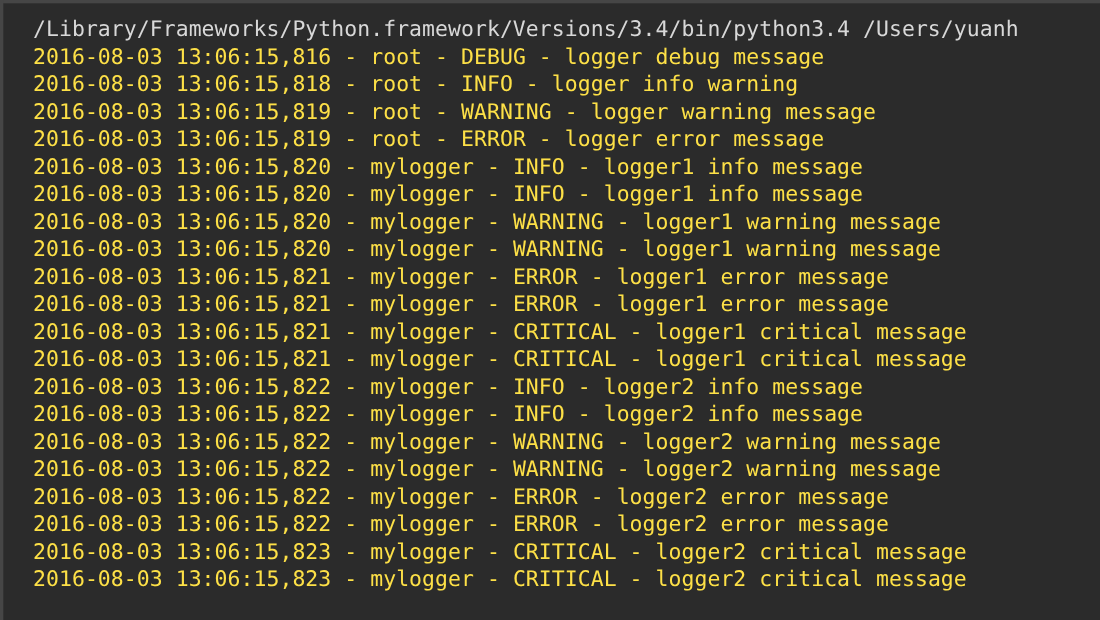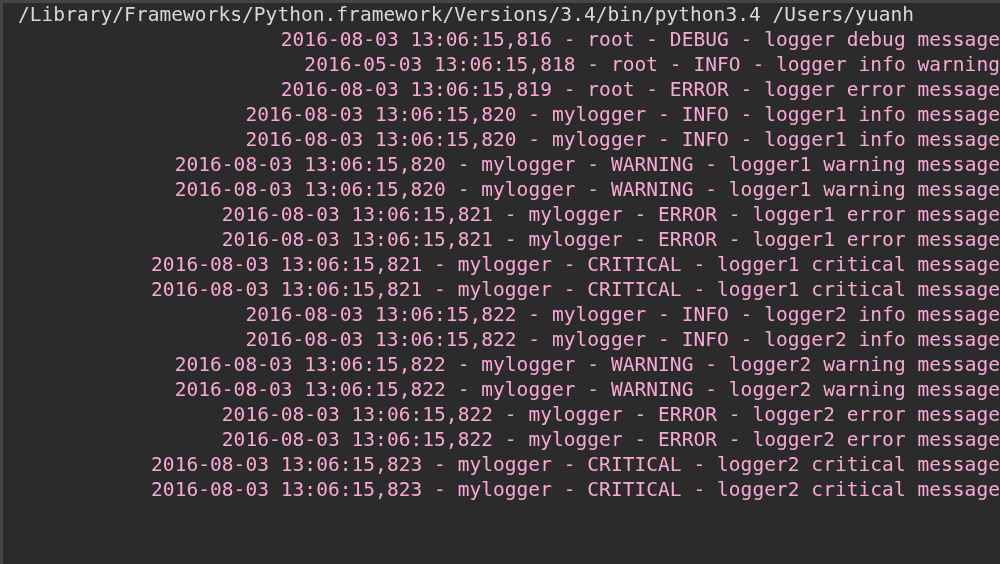--- a/index.html
+++ b/index.html
@@ -43,21 +43,21 @@
     background: #464646;
     pointer-events: none;
   }
 
   #console {
     position: absolute;
     top: 3px;
     left: 3px;
     width: 997px;
     height: 561px;
-    padding: 0;
+    padding: 12px;
     box-sizing: border-box;
     overflow: hidden;
   }
 
   .line {
     height: 25px;
     line-height: 25px;
     font-size: 19.5px;
     letter-spacing: 0.05px;
     white-space: pre;
@@ -66,22 +66,21 @@
     position: relative;
   }
 
   .line.cmd {
     color: #d8d8d8;
     height: 24px;
     line-height: 24px;
   }
 
   .line.log {
-    color: #f9a8d4;
-    text-align: right;
+    color: #fde047;
   }
 
   .cursor {
     display: inline-block;
     width: 2px;
     height: 19px;
     background: #d8d8d8;
     vertical-align: -3px;
     margin-left: 0px;
   }
@@ -89,21 +88,22 @@
 </head>
 <body>
 
 <div id="terminal">
   <div id="console">
 
     <div class="line cmd">/Library/Frameworks/Python.framework/Versions/3.4/bin/python3.4 /Users/yuanh</div>
 
     <div id="log-container">
         <div class="line log"><span>2016-08-03 13:06:15,816</span> - <span>root</span> - <span>DEBUG</span> - <span>logger debug message</span></div>
-        <div class="line log"><span>2016-05-03 13:06:15,818</span> - <span>root</span> - <span>INFO</span> - <span>logger info warning</span></div>
+        <div class="line log"><span>2016-08-03 13:06:15,818</span> - <span>root</span> - <span>INFO</span> - <span>logger info warning</span></div>
+        <div class="line log"><span>2016-08-03 13:06:15,819</span> - <span>root</span> - <span>WARNING</span> - <span>logger warning message</span></div>
         <div class="line log"><span>2016-08-03 13:06:15,819</span> - <span>root</span> - <span>ERROR</span> - <span>logger error message</span></div>
         <div class="line log"><span>2016-08-03 13:06:15,820</span> - <span>mylogger</span> - <span>INFO</span> - <span>logger1 info message</span></div>
         <div class="line log"><span>2016-08-03 13:06:15,820</span> - <span>mylogger</span> - <span>INFO</span> - <span>logger1 info message</span></div>
         <div class="line log"><span>2016-08-03 13:06:15,820</span> - <span>mylogger</span> - <span>WARNING</span> - <span>logger1 warning message</span></div>
         <div class="line log"><span>2016-08-03 13:06:15,820</span> - <span>mylogger</span> - <span>WARNING</span> - <span>logger1 warning message</span></div>
         <div class="line log"><span>2016-08-03 13:06:15,821</span> - <span>mylogger</span> - <span>ERROR</span> - <span>logger1 error message</span></div>
         <div class="line log"><span>2016-08-03 13:06:15,821</span> - <span>mylogger</span> - <span>ERROR</span> - <span>logger1 error message</span></div>
         <div class="line log"><span>2016-08-03 13:06:15,821</span> - <span>mylogger</span> - <span>CRITICAL</span> - <span>logger1 critical message</span></div>
         <div class="line log"><span>2016-08-03 13:06:15,821</span> - <span>mylogger</span> - <span>CRITICAL</span> - <span>logger1 critical message</span></div>
         <div class="line log"><span>2016-08-03 13:06:15,822</span> - <span>mylogger</span> - <span>INFO</span> - <span>logger2 info message</span></div>

